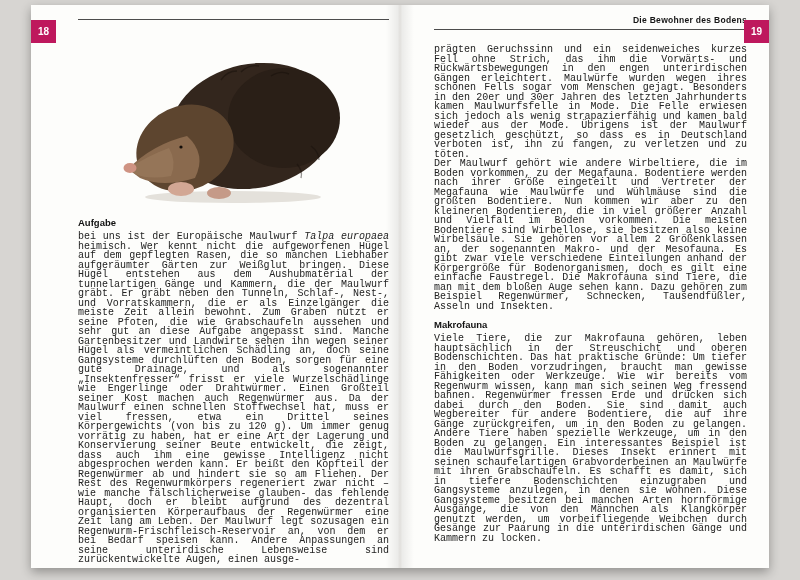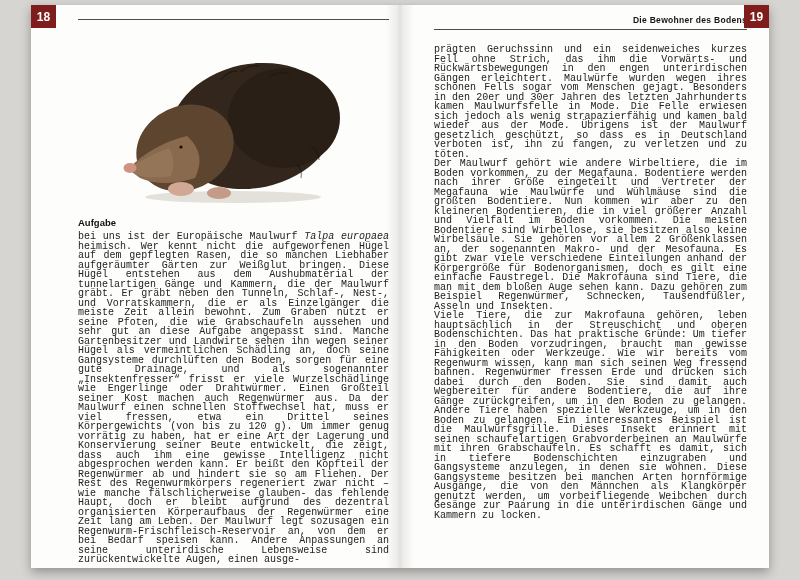--- a/index.html
+++ b/index.html
@@ -20,23 +20,23 @@
   .gutter {
     position:absolute; left:50%; top:0; width:28px; height:100%;
     transform:translateX(-50%);
     background:linear-gradient(90deg, rgba(0,0,0,0) 0%, rgba(0,0,0,0.07) 42%, rgba(80,70,60,0.16) 50%, rgba(0,0,0,0.07) 58%, rgba(0,0,0,0) 100%);
     pointer-events:none;
   }
   .page { position:relative; width:50%; height:100%; }
   .page.left  { padding:0 11px 0 47px; }
   .page.right { padding:0 22px 0 34px; }
   .badge {
-    position:absolute; top:0; width:25px; height:23px;
-    background:#7f1d1d; color:#ffffff;
-    font-size:12px; font-weight:bold;
+    position:absolute; top:15px; width:25px; height:23px;
+    background:#be185d; color:#ffffff;
+    font-size:10px; font-weight:bold;
     display:flex; align-items:center; justify-content:center;
   }
   .badge.l { left:0; }
   .badge.r { right:0; }
   .header { padding-top:10px; }
   .header-title {
     font-size:8.5px; font-weight:bold; letter-spacing:1.6px; color:#161616;
     display:block;
   }
   .header-title.rt { text-align:right; letter-spacing:.3px; font-weight:bold; }
@@ -96,18 +96,19 @@
   <div class="page right">
     <div class="badge r">19</div>
     <div class="header">
       <span class="header-title rt">Die Bewohner des Bodens</span>
       <div class="header-rule"></div>
     </div>
 
     <div class="page-body">
       <p class="body">prägten Geruchssinn und ein seidenweiches kurzes Fell ohne Strich, das ihm die Vorwärts- und Rückwärtsbewegungen in den engen unterirdischen Gängen erleichtert. Maulwürfe wurden wegen ihres schönen Fells sogar vom Menschen gejagt. Besonders in den 20er und 30er Jahren des letzten Jahrhunderts kamen Maulwurfsfelle in Mode. Die Felle erwiesen sich jedoch als wenig strapazierfähig und kamen bald wieder aus der Mode. Übrigens ist der Maulwurf gesetzlich geschützt, so dass es in Deutschland verboten ist, ihn zu fangen, zu verletzen und zu töten.</p>
       <p class="body">Der Maulwurf gehört wie andere Wirbeltiere, die im Boden vorkommen, zu der Megafauna. Bodentiere werden nach ihrer Größe eingeteilt und Vertreter der Megafauna wie Maulwürfe und Wühlmäuse sind die größten Bodentiere. Nun kommen wir aber zu den kleineren Bodentieren, die in viel größerer Anzahl und Vielfalt im Boden vorkommen. Die meisten Bodentiere sind Wirbellose, sie besitzen also keine Wirbelsäule. Sie gehören vor allem 2 Größenklassen an, der sogenannten Makro- und der Mesofauna. Es gibt zwar viele verschiedene Einteilungen anhand der Körpergröße für Bodenorganismen, doch es gilt eine einfache Faustregel. Die Makrofauna sind Tiere, die man mit dem bloßen Auge sehen kann. Dazu gehören zum Beispiel Regenwürmer, Schnecken, Tausendfüßler, Asseln und Insekten.</p>
+      <h3 class="sec">Makrofauna</h3>
       <p class="body">Viele Tiere, die zur Makrofauna gehören, leben hauptsächlich in der Streuschicht und oberen Bodenschichten. Das hat praktische Gründe: Um tiefer in den Boden vorzudringen, braucht man gewisse Fähigkeiten oder Werkzeuge. Wie wir bereits vom Regenwurm wissen, kann man sich seinen Weg fressend bahnen. Regenwürmer fressen Erde und drücken sich dabei durch den Boden. Sie sind damit auch Wegbereiter für andere Bodentiere, die auf ihre Gänge zurückgreifen, um in den Boden zu gelangen. Andere Tiere haben spezielle Werkzeuge, um in den Boden zu gelangen. Ein interessantes Beispiel ist die Maulwurfsgrille. Dieses Insekt erinnert mit seinen schaufelartigen Grabvorderbeinen an Maulwürfe mit ihren Grabschaufeln. Es schafft es damit, sich in tiefere Bodenschichten einzugraben und Gangsysteme anzulegen, in denen sie wohnen. Diese Gangsysteme besitzen bei manchen Arten hornförmige Ausgänge, die von den Männchen als Klangkörper genutzt werden, um vorbeifliegende Weibchen durch Gesänge zur Paarung in die unterirdischen Gänge und Kammern zu locken.</p>
     </div>
   </div>
 
   <div class="gutter"></div>
 </div>
 
 </body></html>

